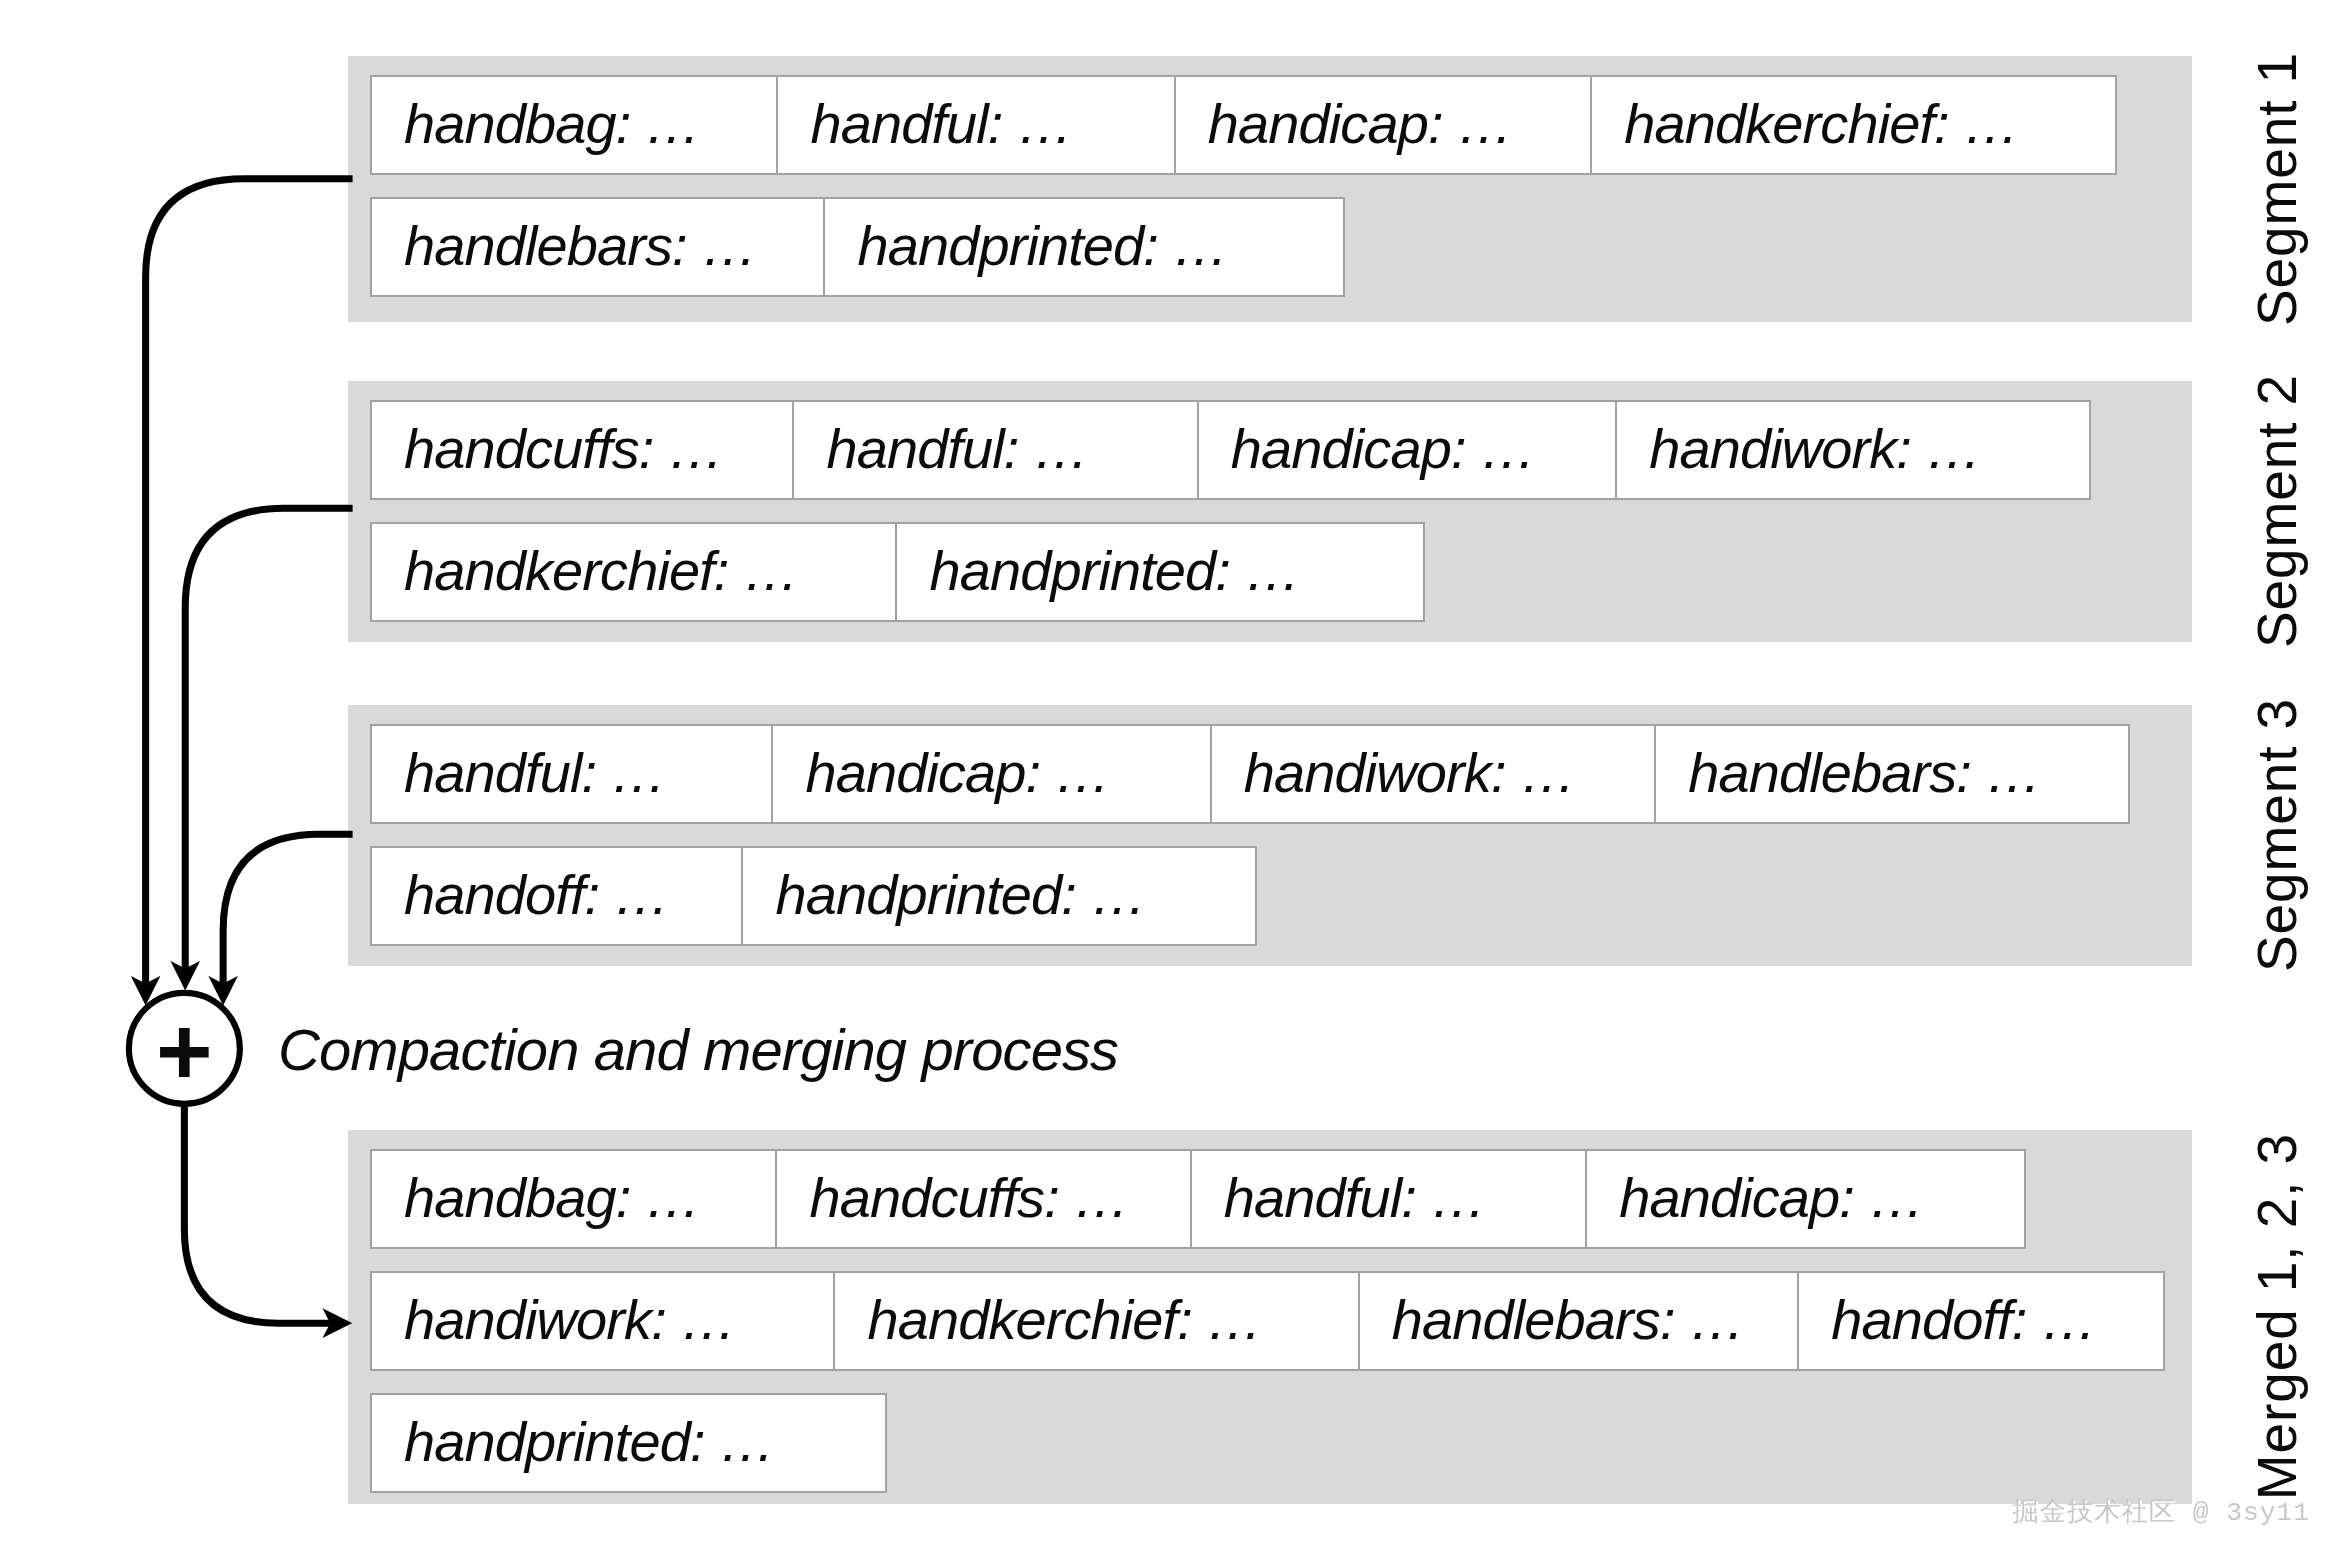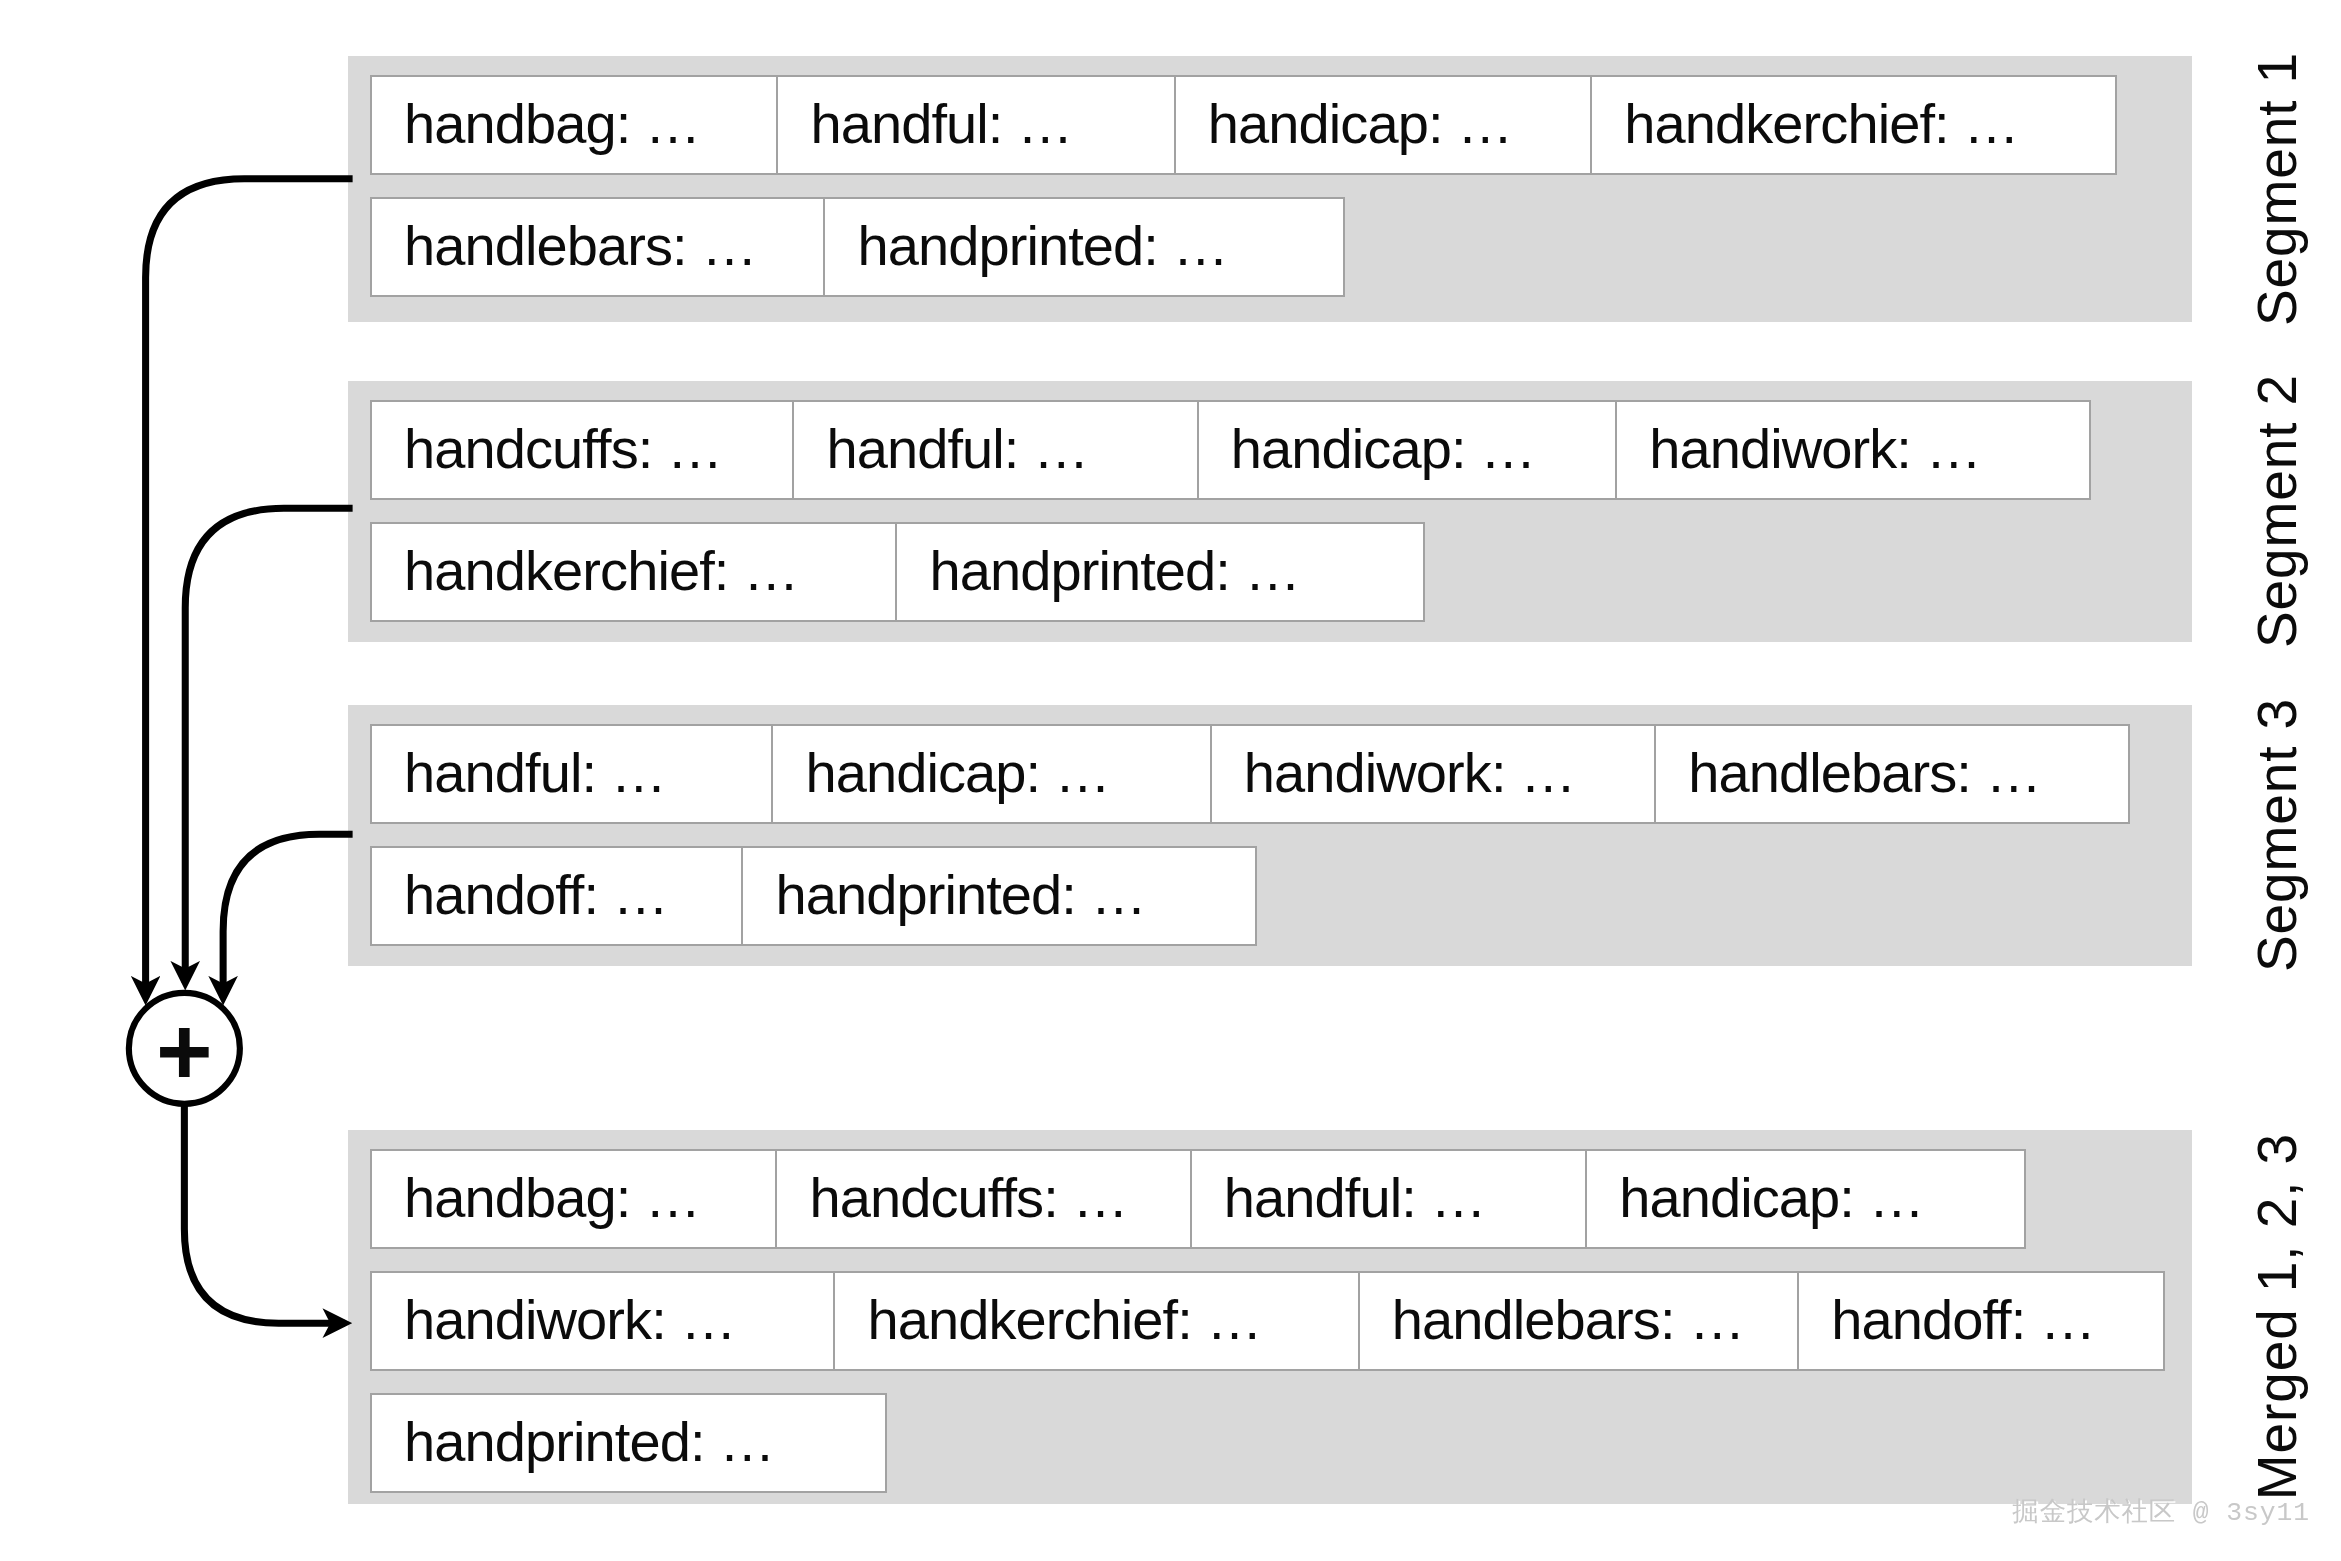--- a/index.html
+++ b/index.html
@@ -8,21 +8,21 @@
     font-family:"Liberation Sans",sans-serif;color:#0b0b0b;
   }
   .panel{
     position:absolute;left:348px;width:1844px;background:#d9d9d9;
   }
   .rows{position:absolute;inset:0;}
   .row{position:absolute;left:22px;display:flex;}
   .box{
     box-sizing:border-box;height:100px;background:#ffffff;border:2.6px solid #a2a2a2;
     font-size:56px;line-height:94px;white-space:nowrap;padding-left:32px;
-    letter-spacing:-0.9px;color:#0b0b0b;overflow:hidden;
+    letter-spacing:-0.9px;color:#0b0b0b;overflow:hidden;font-style:italic;
   }
   .box + .box{margin-left:-2.6px;}
   .side-label{
     position:absolute;left:2233px;width:88px;display:flex;align-items:center;justify-content:center;
   }
   .side-label span{
     writing-mode:vertical-rl;transform:rotate(180deg);
     font-size:55px;letter-spacing:0.9px;color:#0b0b0b;white-space:nowrap;
   }
   .caption{
@@ -111,20 +111,21 @@
   <div class="side-label" style="top:381px;height:261px">
     <span>Segment 2</span>
   </div>
   <div class="side-label" style="top:705px;height:261px">
     <span>Segment 3</span>
   </div>
   <div class="side-label" style="top:1130px;height:374px">
     <span>Merged 1, 2, 3</span>
   </div>
 
+  <div class="caption">Compaction and merging process</div>
 
   <div class="watermark">掘金技术社区 @ 3sy11</div>
 
   <svg class="overlay" width="2342" height="1561" viewBox="0 0 2658 1772">
     <defs>
       <marker id="arrow" viewBox="0 0 10 10" refX="7.5" refY="5" markerWidth="4.2" markerHeight="4.2" orient="auto">
         <path d="M0,0 L10,5 L0,10 L2.6,5 Z" fill="#000"></path>
       </marker>
     </defs>
 

